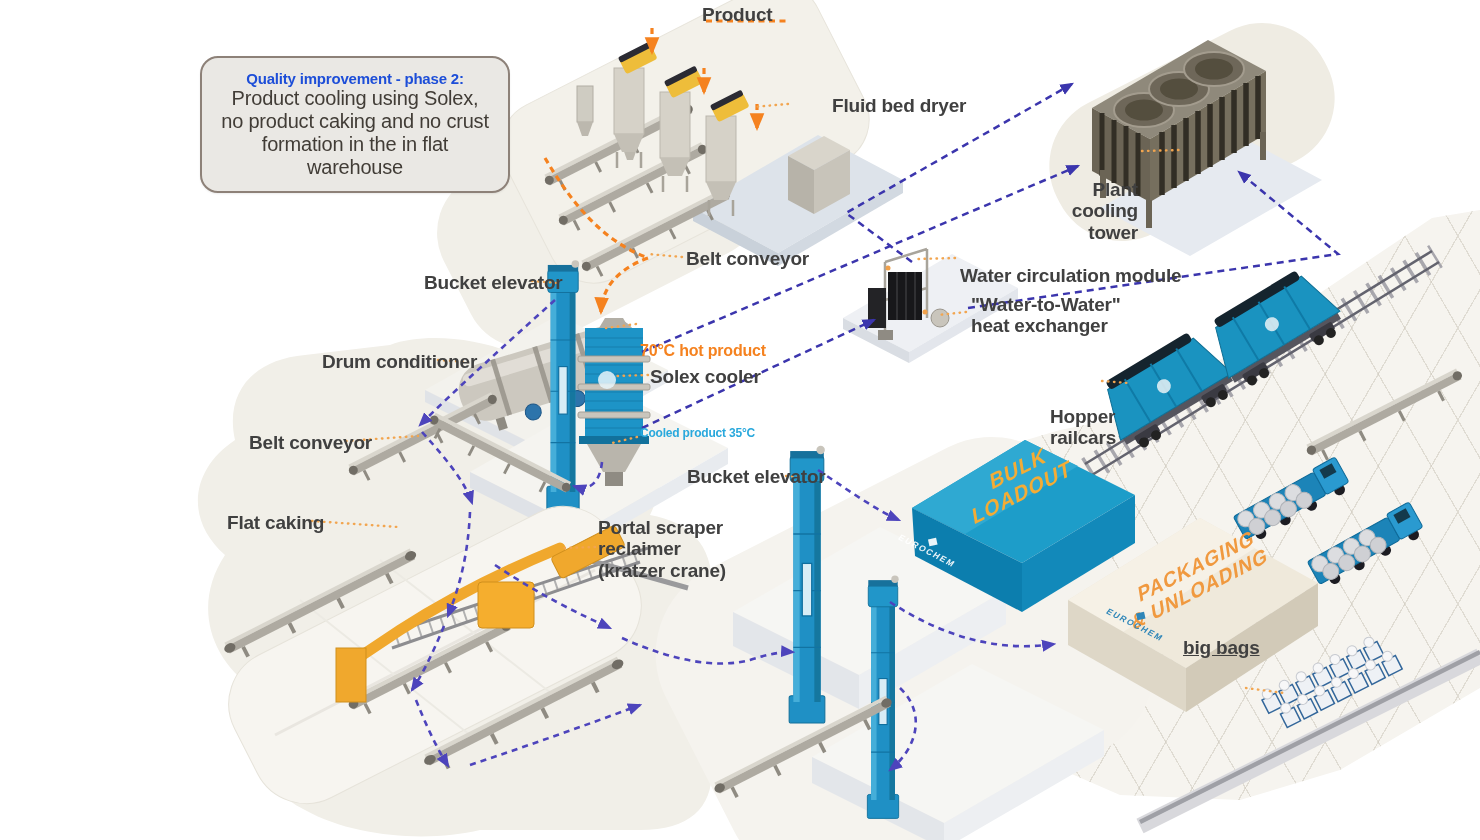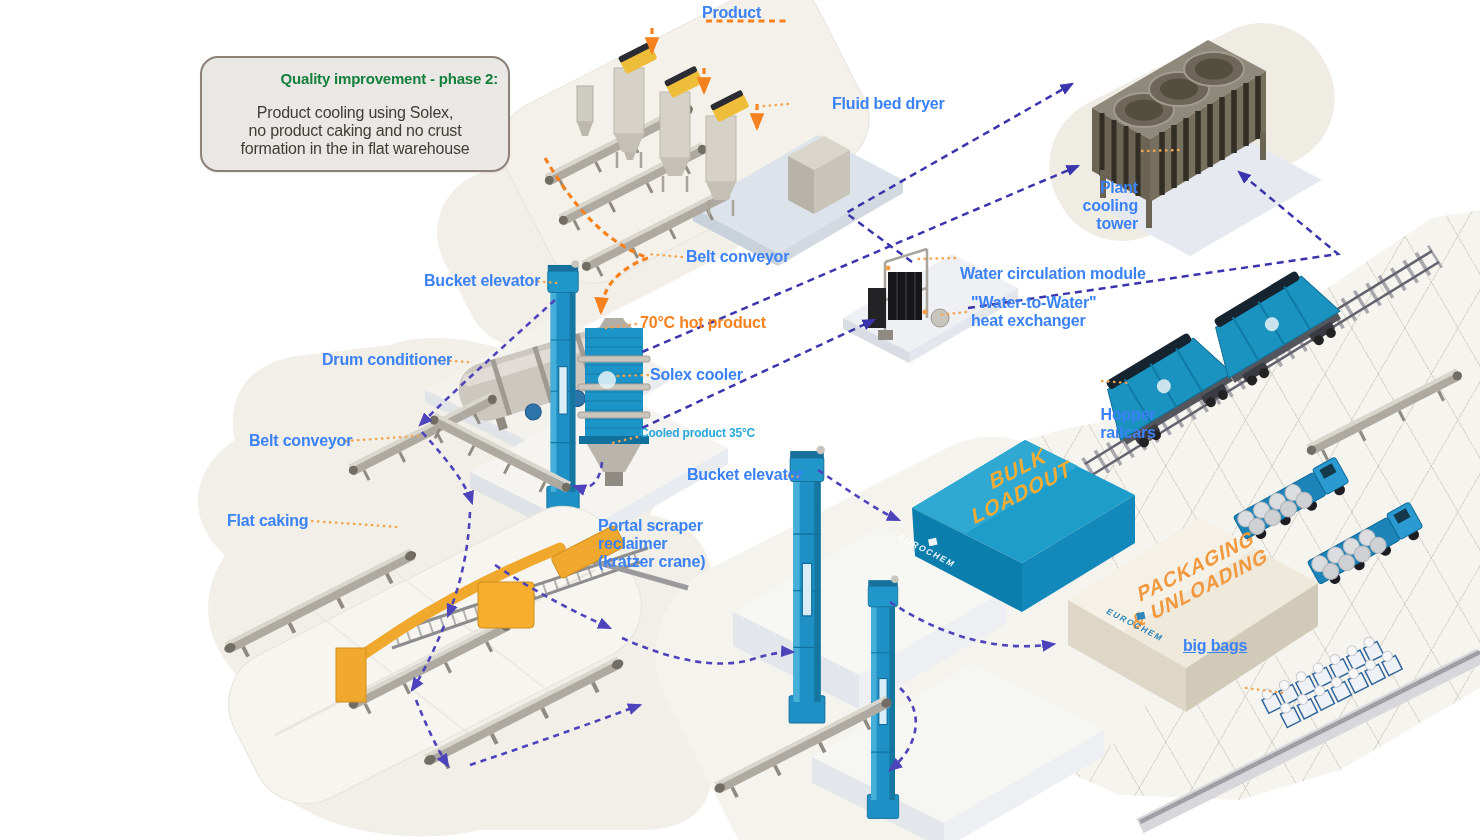--- a/index.html
+++ b/index.html
@@ -8,30 +8,30 @@
   
   .floor{position:absolute;inset:0;z-index:1;
     background:
       repeating-linear-gradient(60deg, rgba(205,200,188,.55) 0 1.2px, transparent 1.2px 46px),
       repeating-linear-gradient(120deg, rgba(205,200,188,.55) 0 1.2px, transparent 1.2px 46px),
       #f6f4ef;
     clip-path:polygon(838px 568px,985px 452px,1060px 430px,1120px 418px,1190px 380px,
       1432px 218px,1480px 210px,1480px 688px,1340px 770px,1240px 800px,1120px 795px,
       1005px 745px,905px 672px,850px 620px);}
   svg.scene{position:absolute;inset:0;z-index:2;}
-  .lbl{position:absolute;z-index:3;font-size:16px;font-weight:bold;color:#3b82f6;
+  .lbl{position:absolute;z-index:3;font-size:19px;font-weight:bold;color:#404040;
        line-height:1.12;white-space:pre-line;letter-spacing:-0.2px;}
-  .lbl.orange{color:#f5821f;font-size:16px;}
+  .lbl.orange{color:#f5821f;font-size:16px;margin-top:28px;}
   .lbl.cyan{color:#29a8dc;font-size:12px;}
   .lbl.right{text-align:right;margin-top:44px;}
   .callout{position:absolute;left:200px;top:56px;width:286px;z-index:3;
     background:#eae8e4;border:2.5px solid #8d8178;border-radius:18px;
     padding:12px 10px;text-align:center;box-shadow:0 1px 2px rgba(0,0,0,.08);}
-  .callout .t{font-weight:bold;font-size:15px;color:#15803d;letter-spacing:-0.2px;text-align:right;}
-  .callout .b{font-size:16px;color:#413c36;white-space:pre-line;margin-top:17px;letter-spacing:-0.2px;}
+  .callout .t{font-weight:bold;font-size:15px;color:#1d4ed8;letter-spacing:-0.2px;}
+  .callout .b{font-size:20px;color:#413c36;white-space:pre-line;margin-top:0;letter-spacing:-0.2px;}
   .bldg-text{position:absolute;z-index:3;font-weight:bold;text-align:center;
     white-space:pre-line;letter-spacing:1px;line-height:1.08;}
   .bulk-text{left:930px;top:458px;width:180px;font-size:21px;color:#f4ac35;
     transform:rotate(-27deg) skewX(-18deg);}
   .pack-text{left:1088px;top:556px;width:220px;font-size:20px;color:#f0993f;
     transform:rotate(-27deg) skewX(-18deg);}
   .brand{position:absolute;z-index:3;display:flex;flex-direction:column;align-items:center;
     font-size:8.5px;font-weight:bold;letter-spacing:1.6px;line-height:1;}
   .brand .dia{font-size:13px;margin-bottom:1px;}
   .brand-bulk{left:900px;top:534px;color:rgba(255,255,255,.92);transform:rotate(27deg) skewX(-10deg);}
@@ -433,21 +433,21 @@
   <span class="lbl" style="left:686px;top:248px;">Belt conveyor</span>
   <span class="lbl" style="left:424px;top:272px;">Bucket elevator</span>
   <span class="lbl" style="left:960px;top:249px;margin-top:16px;">Water circulation module</span>
   <span class="lbl" style="left:971px;top:294px;">"Water-to-Water"
 heat exchanger</span>
   <span class="lbl orange" style="left:640px;top:314px;">70°C hot product</span>
   <span class="lbl" style="left:322px;top:351px;">Drum conditioner</span>
   <span class="lbl" style="left:650px;top:366px;text-align:right;">Solex cooler</span>
   <span class="lbl cyan" style="left:640px;top:427px;">Cooled product 35°C</span>
   <span class="lbl" style="left:249px;top:432px;">Belt conveyor</span>
-  <span class="lbl right" style="left:1097px;top:362px;width:62px;text-align:center;">Hopper railcars</span>
+  <span class="lbl right" style="left:1050px;top:362px;width:62px;text-align:center;">Hopper railcars</span>
   <span class="lbl" style="left:687px;top:466px;">Bucket elevator</span>
   <span class="lbl" style="left:227px;top:512px;">Flat caking</span>
   <span class="lbl" style="left:598px;top:517px;">Portal scraper
 reclaimer
 (kratzer crane)</span>
   <span class="lbl" style="left:1183px;top:637px;text-decoration:underline;">big bags</span>
 
   <div class="bldg-text bulk-text">BULK
 LOADOUT</div>
   <div class="bldg-text pack-text">PACKAGING

